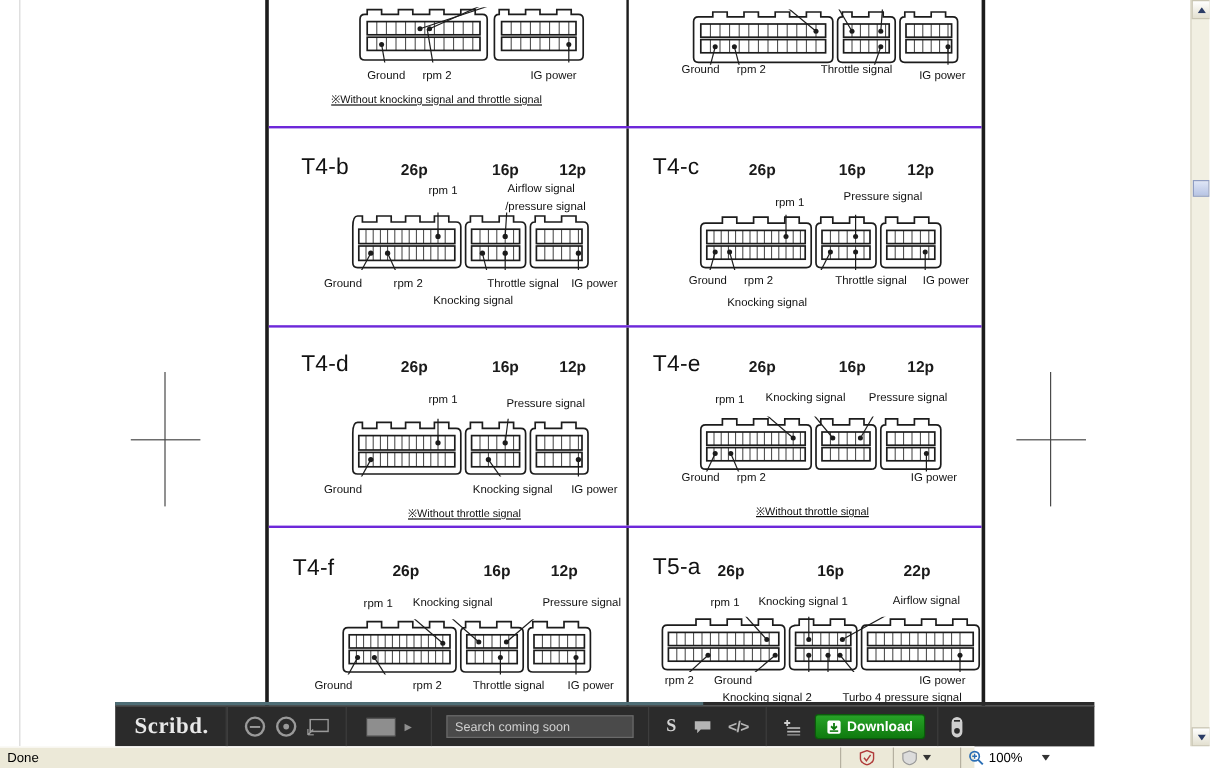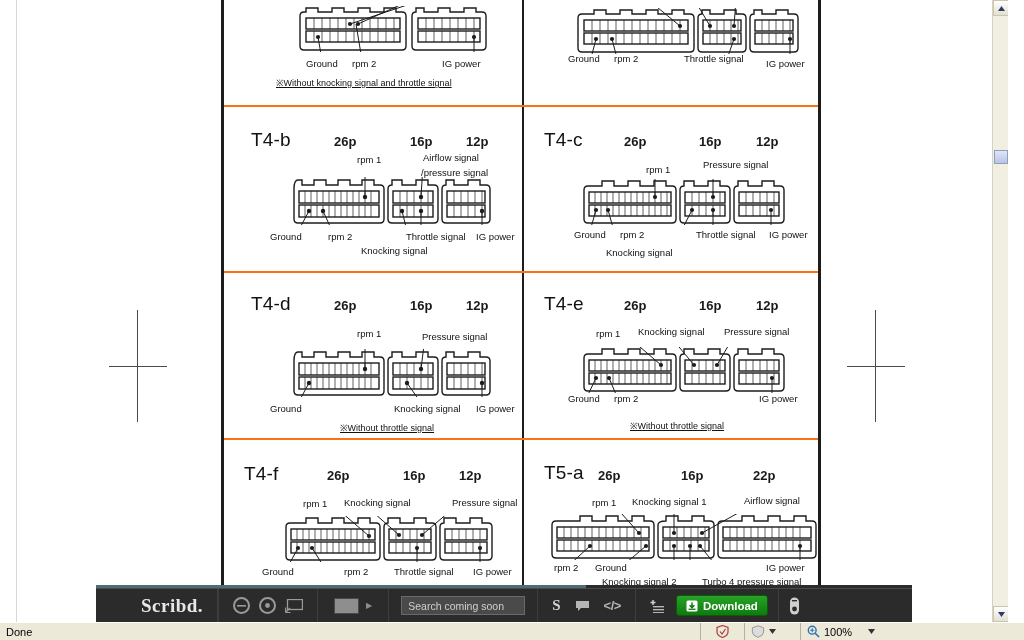--- a/index.html
+++ b/index.html
@@ -32,21 +32,21 @@
     position: absolute; left: 204px; top: -6px;
     width: 600px; height: 596px;
     background: #ffffff;
     border-left: 3px solid #1c1c1c;
     border-right: 3px solid #1c1c1c;
   }
 
   .panel {
     position: absolute;
     left: 0; width: 594px;
-    border-top: 2px solid #f97316;
+    border-top: 2px solid #6d28d9;
     border-bottom: 0;
   }
   .panel .half {
     position: absolute; top: 0; height: 100%;
   }
   .half.left  { left: 0;   width: 300px; border-right: 2px solid #1c1c1c; }
   .half.right { left: 302px; width: 292px; }
 
   
   .dg { position: absolute; inset: 0; }
@@ -95,21 +95,21 @@
   }
   #progressbar .fill { height: 3px; background: #4e6d75; width: 60%; }
 
   .tb-sep { width: 1px; height: 34px; background: #3d3d3d; }
 
   .tb-group { display: flex; align-items: center; height: 34px; padding: 0 9px; gap: 7px; }
 
   #brand {
     font-family: "Liberation Serif", serif;
     font-size: 19px; font-weight: 700; color: #e8e8e8;
-    padding: 0 14px 0 16px; letter-spacing: .5px; margin-left: 29px;
+    padding: 0 14px 0 16px; letter-spacing: .5px;
   }
 
   .navbtn {
     width: 20px; height: 20px; border-radius: 2px;
     background: linear-gradient(#787878, #5a5a5a);
     border: 1px solid #3a3a3a;
     display: flex; align-items: center; justify-content: center;
     color: #1d1d1d; font-size: 11px; line-height: 1;
   }
   .navbtn svg { display:block; }
@@ -129,38 +129,38 @@
     color: #9a9a9a; font-size: 10px; line-height: 1;
   }
   .iconbtn { color: #b5b5b5; display: flex; align-items: center; }
 
   .viewbtn {
     width: 25px; height: 16px;
     background: #8e8e8e; border: 1px solid #4a4a4a; border-radius: 1px;
   }
 
   #searchbox {
-    width: 124px; height: 19px;
+    width: 156px; height: 19px;
     background: #4a4a4a; border: 1px solid #6a6a6a;
     color: #d0d0d0; font-size: 10.5px;
     padding: 0 6px; display: flex; align-items: center;
   }
 
   #download {
     background: linear-gradient(#27a327, #0f7a0f);
     border: 1px solid #0a5c0a; border-radius: 3px;
     height: 21px; padding: 0 9px;
     display: flex; align-items: center; gap: 5px;
     color: #ffffff; font-size: 11.5px; font-weight: 700; justify-content: flex-end;
   }
 
   
   #statusbar {
     position: absolute; left: 0; top: 622px;
-    width: 1024px; height: 18px;
+    width: 812px; height: 18px;
     background: #ece9d8;
     border-top: 1px solid #ffffff;
     display: flex; align-items: center;
     font-size: 11px; color: #000;
   }
   .sb-cell {
     height: 18px; display: flex; align-items: center; gap: 4px;
     border-left: 1px solid #b5b0a0; padding: 0 6px;
   }
   .sb-first { flex: 0 0 700px; padding-left: 6px; border-left: none; }

